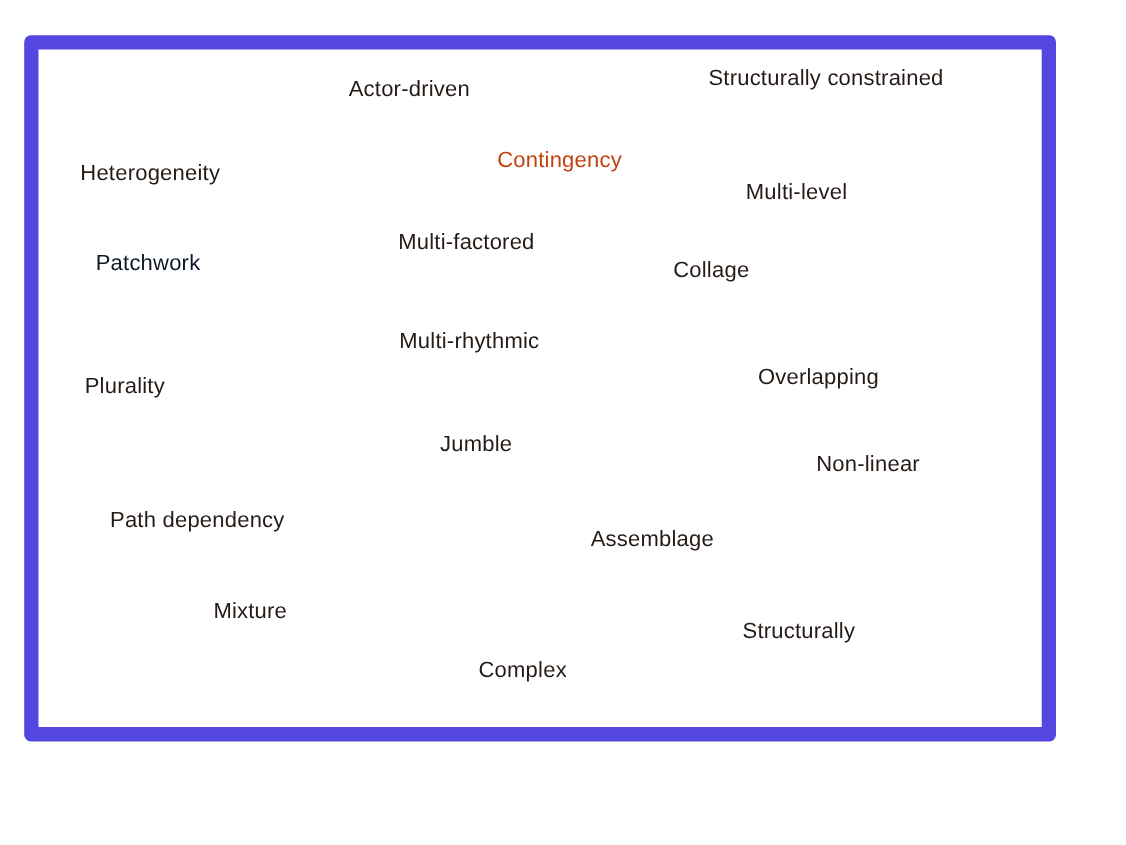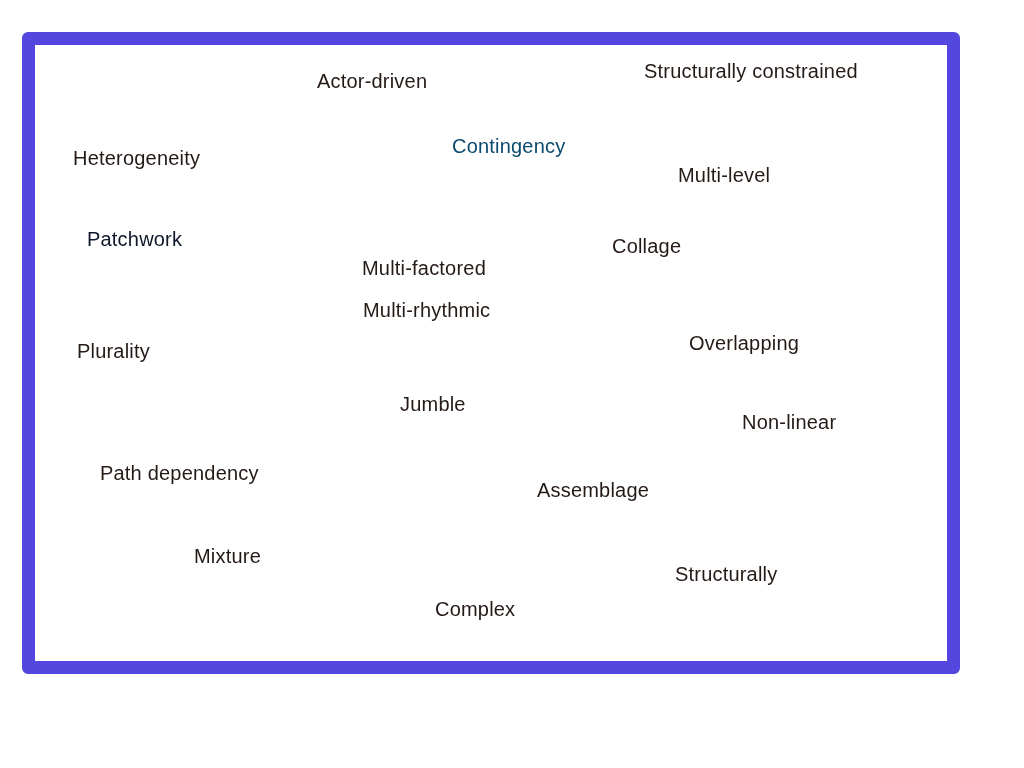--- a/index.html
+++ b/index.html
@@ -43,24 +43,24 @@
 </style>
 </head>
 <body style="background: rgb(255, 255, 255);">
 
 <div class="stage">
   <div class="frame" style="border-color: rgb(83, 71, 224);"></div>
   <div id="cloud">
       <div class="concept-label" style="left: 317px; top: 54px; color: rgb(36, 26, 22);">Actor-driven</div>
       <div class="concept-label" style="left: 615px; top: 44px; color: rgb(36, 26, 22); margin-left: 29px;">Structurally constrained</div>
       <div class="concept-label" style="left: 73px; top: 131px; color: rgb(36, 26, 22);">Heterogeneity</div>
-      <div class="concept-label" style="left: 452px; top: 119px; color: #0c4a6e;">Contingency</div>
+      <div class="concept-label" style="left: 452px; top: 119px; color: #c2410c;">Contingency</div>
       <div class="concept-label" style="left: 638px; top: 148px; color: rgb(36, 26, 22); margin-left: 40px;">Multi-level</div>
       <div class="concept-label" style="left: 87px; top: 212px; color: #0f172a;">Patchwork</div>
-      <div class="concept-label" style="left: 362px; top: 193px; color: rgb(36, 26, 22); margin-top: 48px;">Multi-factored</div>
+      <div class="concept-label" style="left: 362px; top: 193px; color: rgb(36, 26, 22);">Multi-factored</div>
       <div class="concept-label" style="left: 612px; top: 219px; color: rgb(36, 26, 22);">Collage</div>
       <div class="concept-label" style="left: 363px; top: 283px; color: rgb(36, 26, 22);">Multi-rhythmic</div>
       <div class="concept-label" style="left: 77px; top: 324px; color: rgb(36, 26, 22);">Plurality</div>
       <div class="concept-label" style="left: 689px; top: 316px; color: rgb(36, 26, 22);">Overlapping</div>
       <div class="concept-label" style="left: 400px; top: 377px; color: rgb(36, 26, 22);">Jumble</div>
       <div class="concept-label" style="left: 742px; top: 395px; color: rgb(36, 26, 22);">Non-linear</div>
       <div class="concept-label" style="left: 100px; top: 446px; color: rgb(36, 26, 22);">Path dependency</div>
       <div class="concept-label" style="left: 537px; top: 463px; color: rgb(36, 26, 22);">Assemblage</div>
       <div class="concept-label" style="left: 194px; top: 529px; color: rgb(36, 26, 22);">Mixture</div>
       <div class="concept-label" style="left: 675px; top: 547px; color: rgb(36, 26, 22);">Structurally</div>

